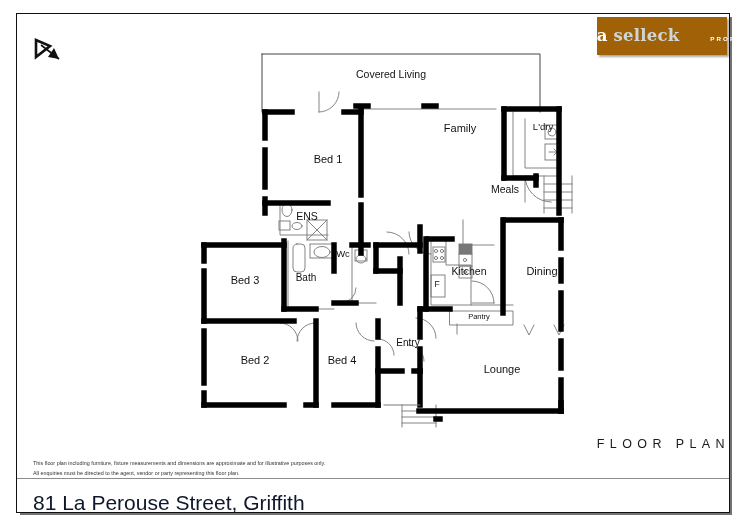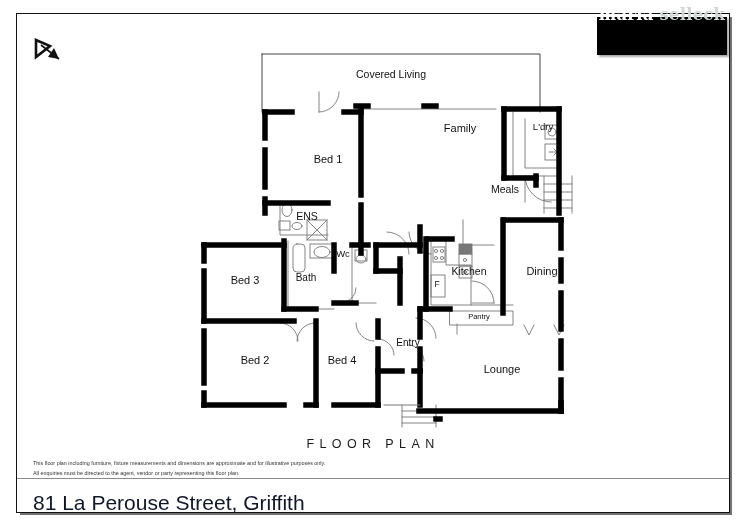--- a/index.html
+++ b/index.html
@@ -12,35 +12,35 @@
   
   .frame{position:absolute;left:16px;top:13px;width:714px;height:500px;
          border:1.5px solid #111;background:#fff;box-sizing:border-box;
          box-shadow:3px 3px 0 -1px rgba(0,0,0,.55);}
 
   
   .north{position:absolute;left:33px;top:37px;width:36px;height:30px;}
 
   
   .logo{position:absolute;left:597px;top:17px;width:130px;height:38px;
-        background:#000000;display:flex;flex-direction:column;
+        background:#a16207;display:flex;flex-direction:row;
         align-items:center;justify-content:center;
         box-shadow:2px 2px 2px rgba(0,0,0,.35);gap:31px;}
   .logo-top{font-size:16.5px;font-weight:bold;letter-spacing:.2px;
             line-height:1;white-space:nowrap;font-family:"DejaVu Serif",serif;}
   .logo-maria{color:#ffffff;}
   .logo-selleck{color:#cfd6d4;}
   .logo-sub{color:#ffffff;font-size:6.2px;font-weight:bold;letter-spacing:2.1px;
             margin-top:4px;}
 
   
   .plan{position:absolute;left:16px;top:13px;width:626px;height:420px;}
   .plan svg{display:block;}
 
-  .title{position:absolute;left:0;top:424px;width:714px;text-align:center;
+  .title{position:absolute;left:0;top:424px;width:714px;text-align:right;
          font-size:12.5px;color:#1a1a1a;letter-spacing:5.4px;}
 
   
   .disc{position:absolute;left:33px;top:458px;width:520px;
         font-size:5.4px;color:#333;line-height:1.85;}
   .rule{position:absolute;left:17px;top:478px;width:712px;height:1px;
         background:#8c8c8c;}
   .addr{position:absolute;left:33px;top:491px;font-size:21px;color:#0f172a;}
 
   

